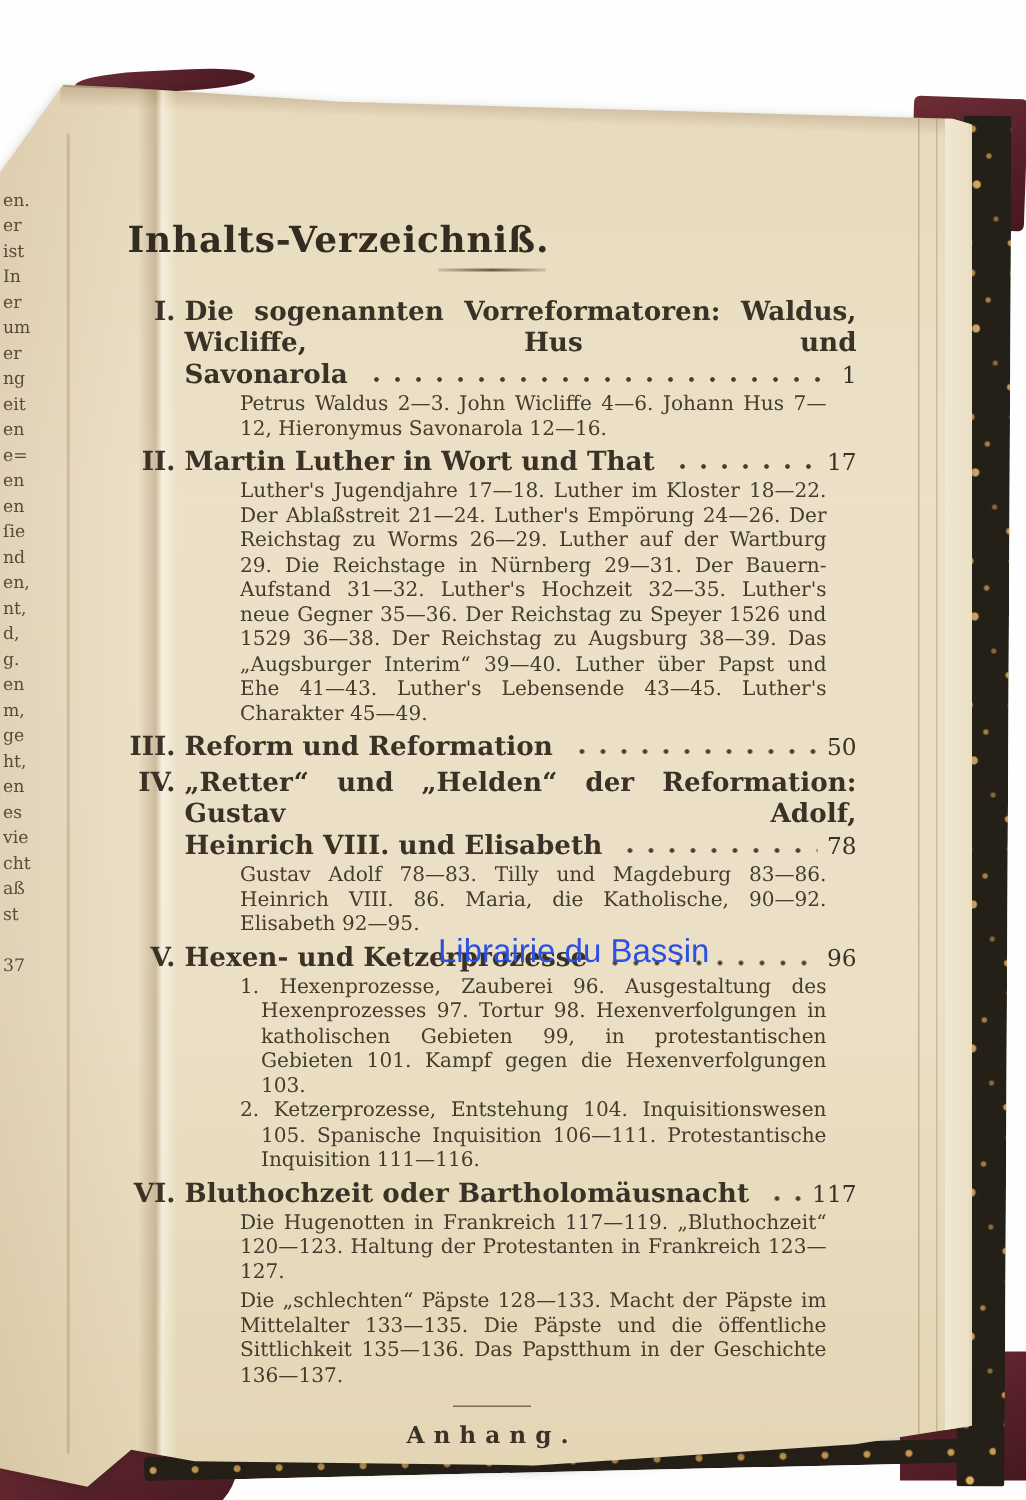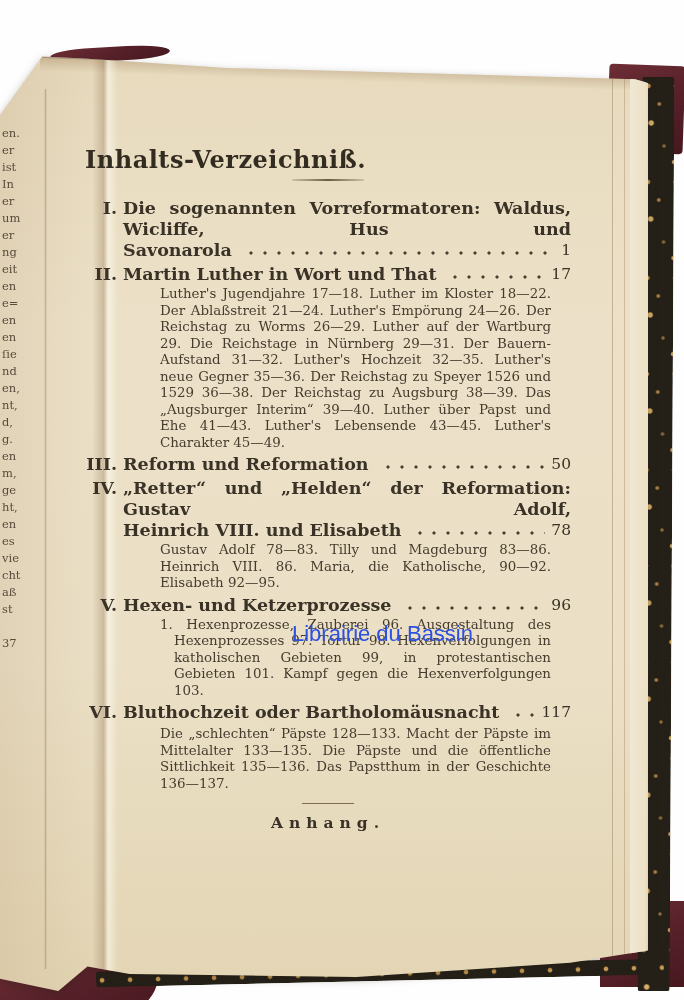--- a/index.html
+++ b/index.html
@@ -158,20 +158,23 @@
               <span class="numeral">I.</span>
               <span class="h-text">Die sogenannten Vorreformatoren: Waldus, Wicliffe, Hus und</span>
             </div>
             <div class="h-line last">
               <span class="numeral"></span>
               <span class="h-text">Savonarola</span>
               <span class="leader"></span>
               <span class="pagenum">1</span>
             </div>
           </div>
+    <div class="details">
+            <p class="detail">Petrus Waldus 2—3. John Wicliffe 4—6. Johann Hus 7—12, Hieronymus Savonarola 12—16.</p>
+          </div>
   </div>
 
   <div class="entry">
     <div class="lines">
             <div class="h-line last">
               <span class="numeral">II.</span>
               <span class="h-text">Martin Luther in Wort und That</span>
               <span class="leader"></span>
               <span class="pagenum">17</span>
             </div>
@@ -214,32 +217,36 @@
     <div class="lines">
             <div class="h-line last">
               <span class="numeral">V.</span>
               <span class="h-text">Hexen- und Ketzerprozesse</span>
               <span class="leader"></span>
               <span class="pagenum">96</span>
             </div>
           </div>
     <div class="details">
             <p class="detail hang">1. Hexenprozesse, Zauberei 96. Ausgestaltung des Hexenprozesses 97. Tortur 98. Hexenverfolgungen in katholischen Gebieten 99, in protestantischen Gebieten 101. Kampf gegen die Hexenverfolgungen 103.</p>
+            <p class="detail hang">2. Ketzerprozesse, Entstehung 104. Inquisitionswesen 105. Spanische Inquisition 106—111. Protestantische Inquisition 111—116.</p>
           </div>
   </div>
 
   <div class="entry">
     <div class="lines">
             <div class="h-line last">
               <span class="numeral">VI.</span>
               <span class="h-text">Bluthochzeit oder Bartholomäusnacht</span>
               <span class="leader"></span>
               <span class="pagenum">117</span>
             </div>
           </div>
+    <div class="details">
+            <p class="detail">Die Hugenotten in Frankreich 117—119. „Bluthochzeit“ 120—123. Haltung der Protestanten in Frankreich 123—127.</p>
+          </div>
   </div>
 
   <div class="entry">
     <div class="details">
             <p class="detail">Die „schlechten“ Päpste 128—133. Macht der Päpste im Mittelalter 133—135. Die Päpste und die öffentliche Sittlichkeit 135—136. Das Papstthum in der Geschichte 136—137.</p>
           </div>
   </div>
 </div>
 
     <div class="divider-rule"></div>

